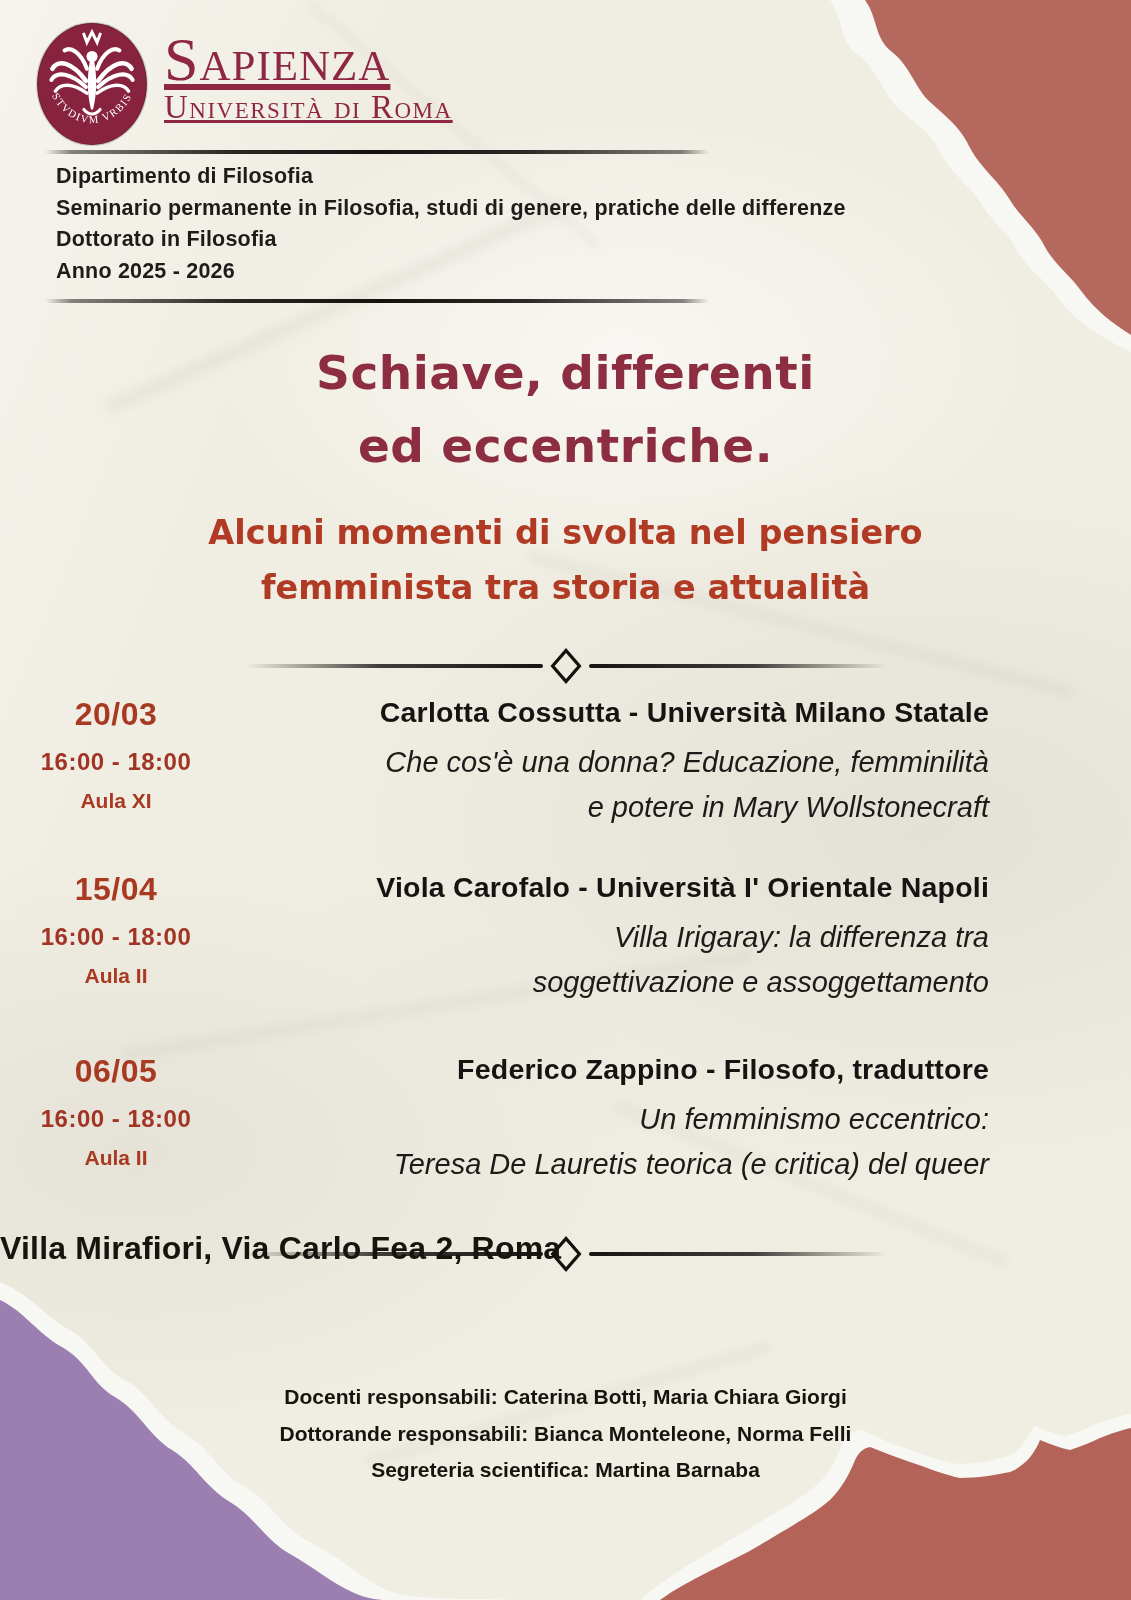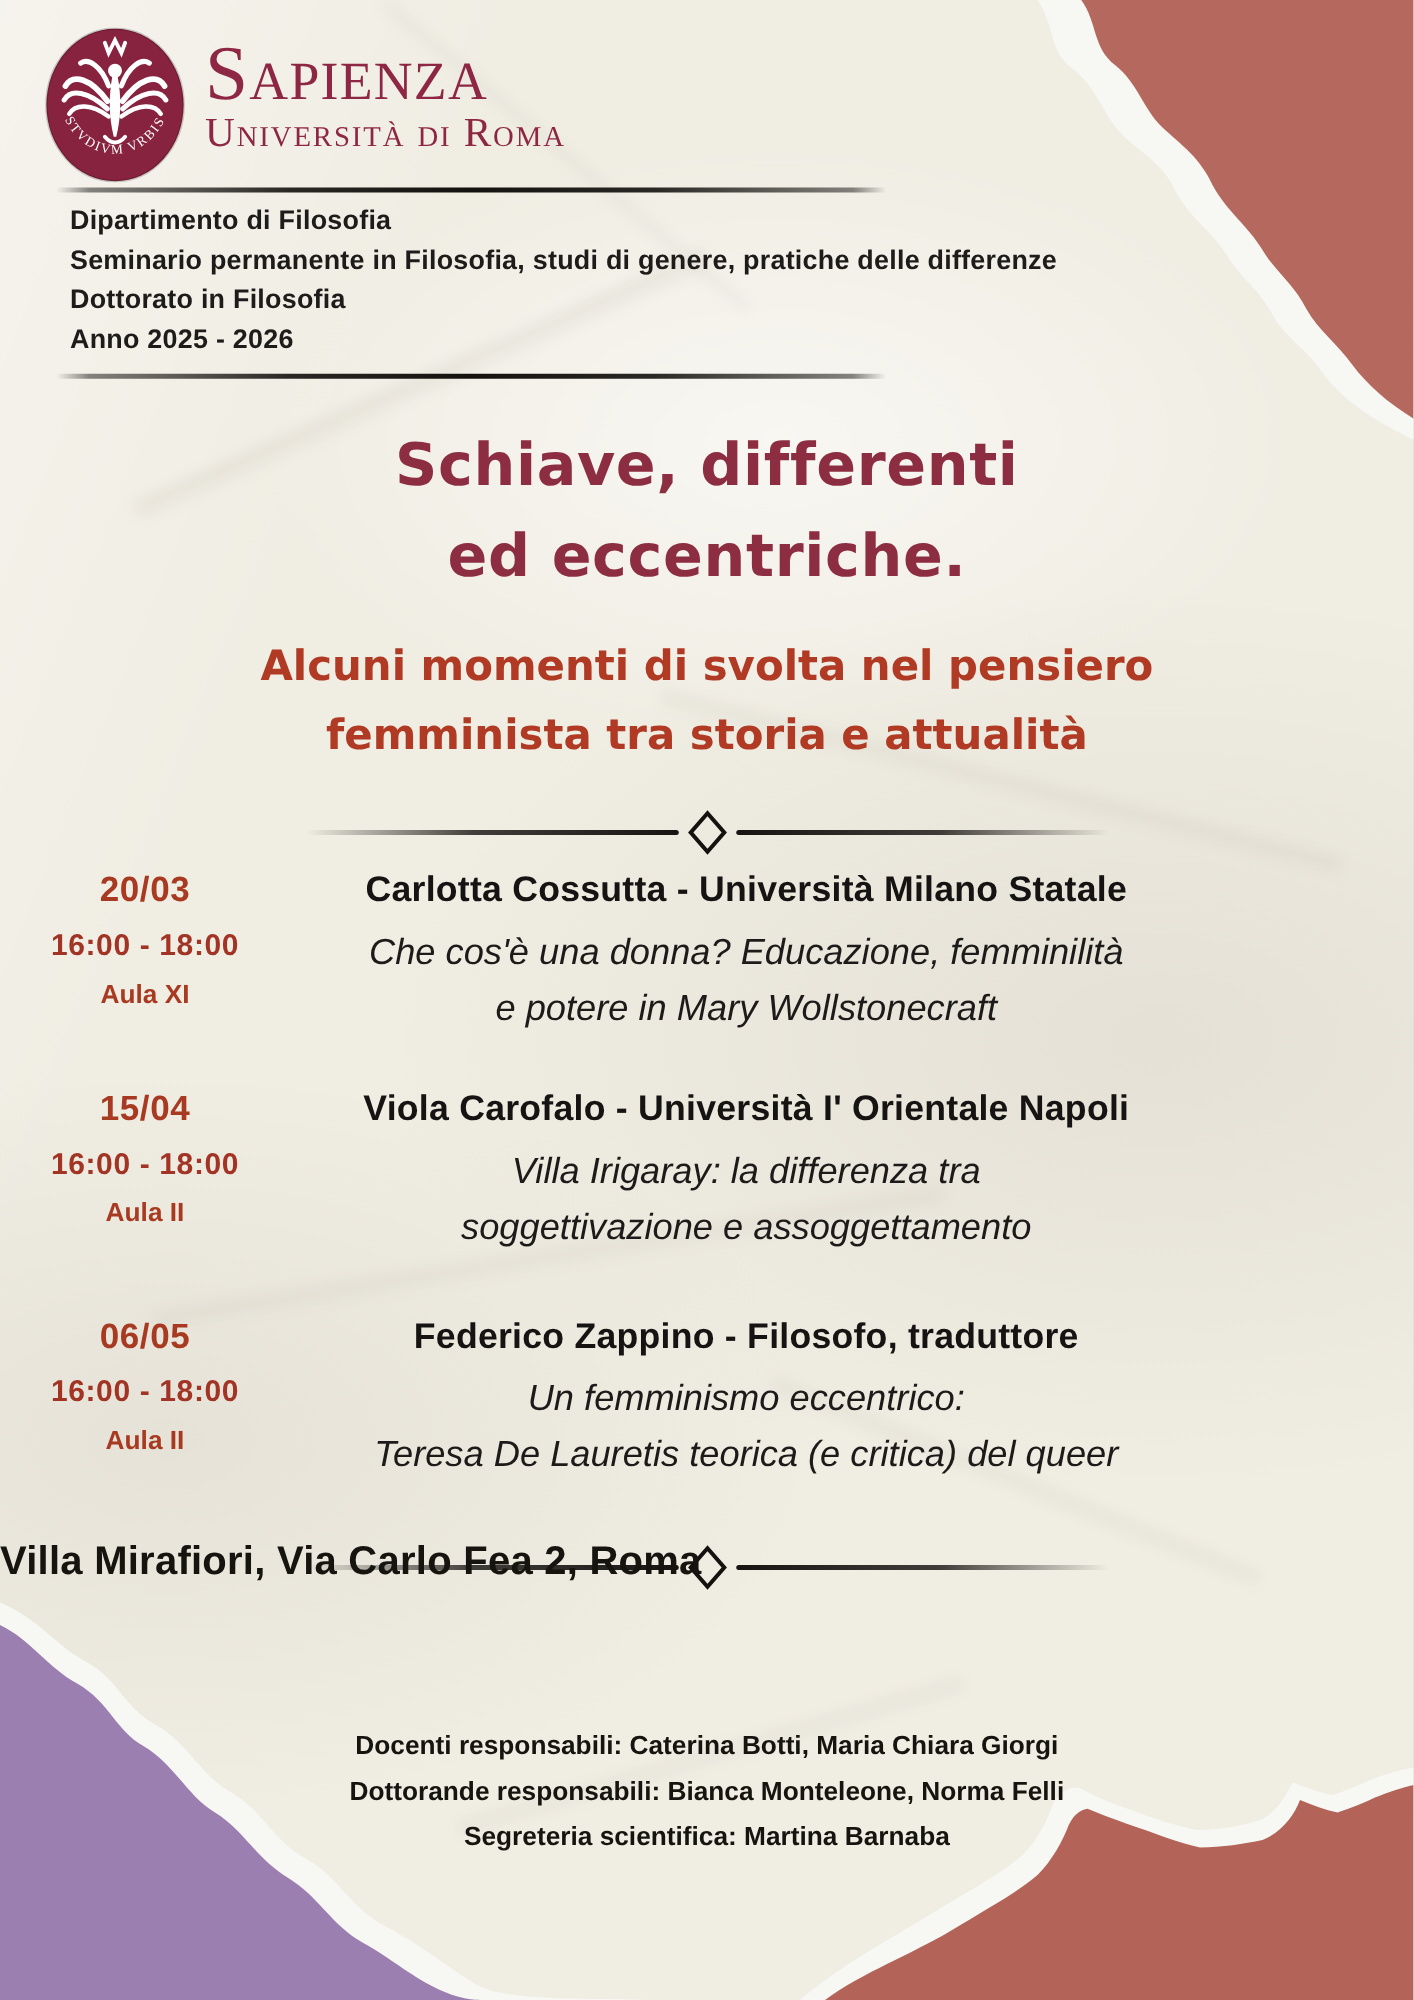--- a/index.html
+++ b/index.html
@@ -31,21 +31,21 @@
   
   .tear{position:absolute;display:block;}
   .tear-tr{right:0;top:0;width:361px;height:365px;}
   .tear-bl{left:0;bottom:0;width:560px;height:328px;}
   .tear-br{right:0;bottom:0;width:501px;height:202px;}
   .tear-white{fill:#f7f7f3;}
 
   
   .brand{position:absolute;left:36px;top:22px;display:flex;gap:16px;}
   .crest{width:112px;height:124px;}
-  .wordmark{margin-top:8px;color:#8e2743;font-family:"Liberation Serif", serif;}
+  .wordmark{margin-top:8px;color:#8e2743;font-family:"Liberation Serif", serif;text-decoration:underline;}
   .wm-main{font-size:62px;line-height:58px;font-variant:small-caps;letter-spacing:1px;}
   .wm-sub{font-size:33px;line-height:34px;font-variant:small-caps;letter-spacing:1.5px;margin-top:2px;}
 
   .rule{position:absolute;left:45px;width:664px;height:3.5px;border-radius:2px;
     background:linear-gradient(90deg, rgba(20,18,15,0) 0%, rgba(20,18,15,.5) 4%,
       rgba(20,18,15,.9) 28%, #14120f 50%, rgba(20,18,15,.9) 72%,
       rgba(20,18,15,.5) 96%, rgba(20,18,15,0) 100%);}
   .rule-top{top:150px;}
   .rule-bottom{top:299px;}
 
@@ -66,24 +66,24 @@
   .orn-line.left{background:linear-gradient(90deg, rgba(20,18,15,0), rgba(20,18,15,.8) 45%, #161411);}
   .orn-line.right{background:linear-gradient(270deg, rgba(20,18,15,0), rgba(20,18,15,.8) 45%, #161411);}
   .orn-diamond{width:16px;height:16px;border:3.5px solid #14120f;margin:0 12px;
     transform:scaleY(1.15) rotate(45deg);background:transparent;}
 
   .session{position:absolute;left:0;right:0;height:160px;}
   .s1{top:696px;}
   .s2{top:871px;}
   .s3{top:1053px;}
   .when{position:absolute;left:36px;width:160px;text-align:center;color:#a83a22;}
-  .date{font-weight:bold;font-size:28px;letter-spacing:0.5px;}
+  .date{font-weight:bold;font-size:32px;letter-spacing:0.5px;}
   .time{margin-top:15px;font-weight:bold;font-size:24px;letter-spacing:0.5px;color:#a13425;}
   .room{margin-top:13px;font-weight:bold;font-size:21px;}
-  .what{position:absolute;left:205px;right:142px;text-align:center;}
+  .what{position:absolute;left:205px;right:142px;text-align:right;}
   .speaker{font-weight:bold;font-size:28.5px;color:#151412;letter-spacing:0.2px;}
   .talk{margin-top:11px;font-style:italic;font-size:29px;line-height:45px;color:#1c1b19;}
 
   .venue{position:absolute;left:0;right:0;top:1230px;
     font-weight:bold;font-size:32px;color:#15140f;letter-spacing:0.2px;}
   .credits{position:absolute;left:0;right:0;top:1379px;text-align:center;
     font-weight:bold;font-size:21px;line-height:36.5px;color:#15140f;}
 </style>
 </head>
 <body>

